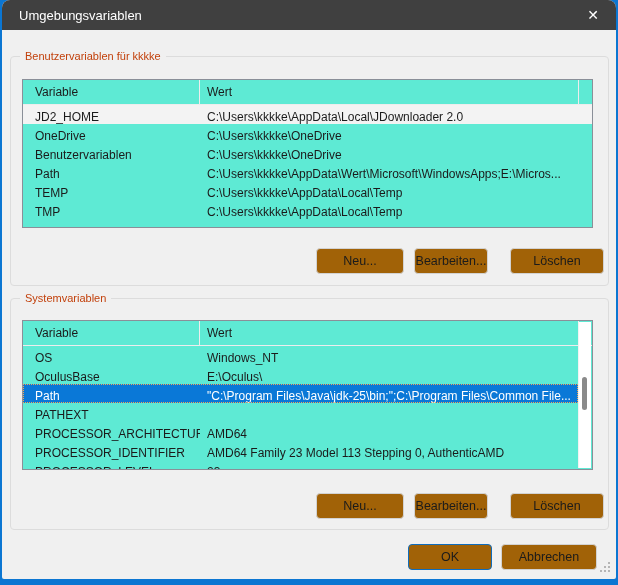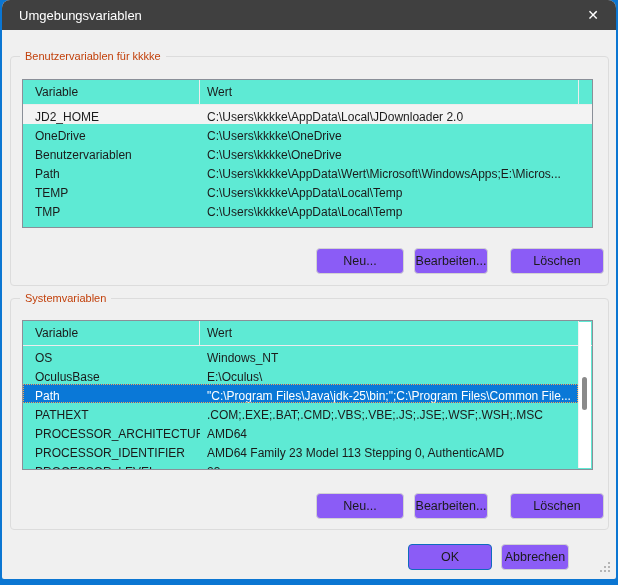--- a/index.html
+++ b/index.html
@@ -55,32 +55,32 @@
   }
   .vscroll {
     position:absolute; top:1px; right:1px; bottom:1px; width:13px;
     background:#ffffff; border-left:1px solid #f2f2f2;
   }
   .vscroll .thumb {
     position:absolute; top:55px; right:4px; width:5px; height:33px;
     background:#8a8a8a; border-radius:2.5px;
   }
   .btn {
-    position:absolute; height:26px; background:#8b5cf6;
+    position:absolute; height:26px; background:#a16207;
     border:1px solid #d2d2d2; border-radius:4px;
     font-size:12.5px; color:#1b1b1b; font-family:inherit;
     display:flex; align-items:center; justify-content:center; cursor:default;
   }
   .btn-row1 { top:248px; }
   .btn-row2 { top:493px; }
   .btn-neu  { left:314px; width:88px; }
   .btn-bear { left:412px; width:74px; }
   .btn-loe  { left:508px; width:94px; }
   .btn-ok   { left:406px; width:84px; top:544px; border:1.5px solid #0f6cbd; }
-  .btn-cancel { left:499px; width:68px; top:544px; }
+  .btn-cancel { left:499px; width:96px; top:544px; }
   .grip {
     position:absolute; right:6px; bottom:7px; width:12px; height:12px;
   }
   .grip i {
     position:absolute; width:2px; height:2px; background:#b5b5b5;
     right:0; bottom:0;
     box-shadow:-4px 0 #b5b5b5, -8px 0 #b5b5b5, 0 -4px #b5b5b5, -4px -4px #b5b5b5, 0 -8px #b5b5b5;
   }
 </style>
 </head>
@@ -152,21 +152,20 @@
     <div class="row">
       <div class="c1">OculusBase</div>
       <div class="c2">E:\Oculus\</div>
     </div>
     <div class="row selected">
       <div class="c1">Path</div>
       <div class="c2">"C:\Program Files\Java\jdk-25\bin;";C:\Program Files\Common File...</div>
     </div>
     <div class="row">
       <div class="c1">PATHEXT</div>
-      <div class="c2">.COM;.EXE;.BAT;.CMD;.VBS;.VBE;.JS;.JSE;.WSF;.WSH;.MSC</div>
     </div>
     <div class="row">
       <div class="c1">PROCESSOR_ARCHITECTURE</div>
       <div class="c2">AMD64</div>
     </div>
     <div class="row">
       <div class="c1">PROCESSOR_IDENTIFIER</div>
       <div class="c2">AMD64 Family 23 Model 113 Stepping 0, AuthenticAMD</div>
     </div>
     <div class="row">

